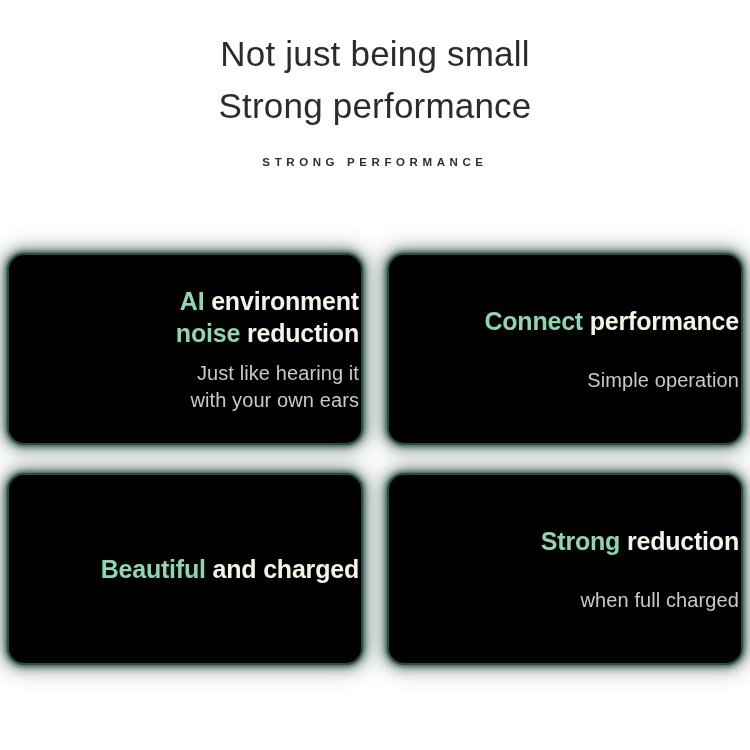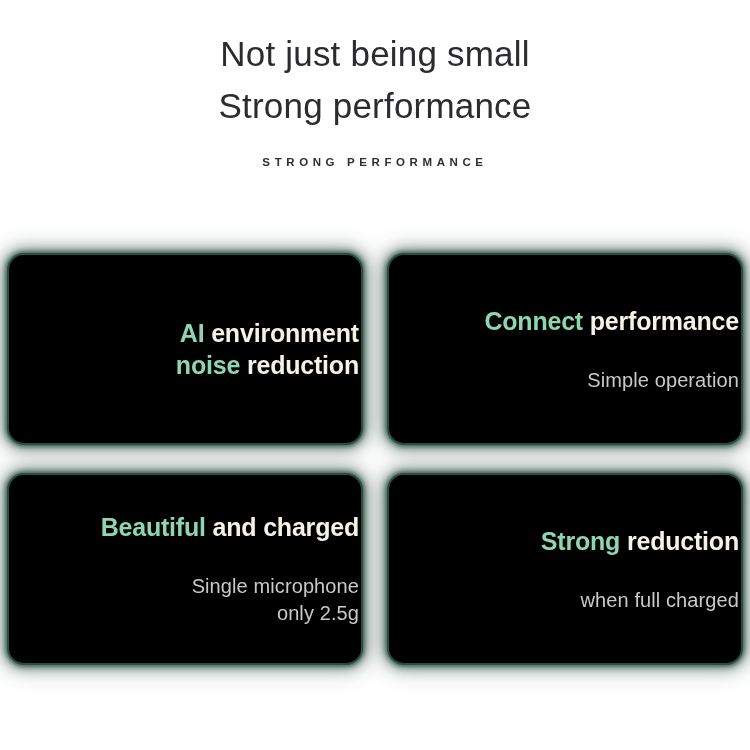--- a/index.html
+++ b/index.html
@@ -129,43 +129,43 @@
   </div>
 
   <div class="grid">
 
     <div class="card two-line">
       <div class="card-inner">
         <div class="card-title">
           <div><span class="hl">AI</span><span> environment</span></div>
           <div><span class="hl">noise</span><span> reduction</span></div>
         </div>
+        <div class="card-sub">
+          <div>Just like hearing it</div>
+          <div>with your own ears</div>
+        </div>
       </div>
     </div>
 
     <div class="card">
       <div class="card-inner">
         <div class="card-title">
           <span class="hl">Connect</span><span> performance</span>
         </div>
         <div class="card-sub">
           <div>Simple operation</div>
         </div>
       </div>
     </div>
 
     <div class="card">
       <div class="card-inner">
         <div class="card-title">
           <span class="hl">Beautiful</span><span> and charged</span>
         </div>
-        <div class="card-sub">
-          <div>Single microphone</div>
-          <div>only 2.5g</div>
-        </div>
       </div>
     </div>
 
     <div class="card">
       <div class="card-inner">
         <div class="card-title">
           <span class="hl">Strong</span><span> reduction</span>
         </div>
         <div class="card-sub">
           <div>when full charged</div>

